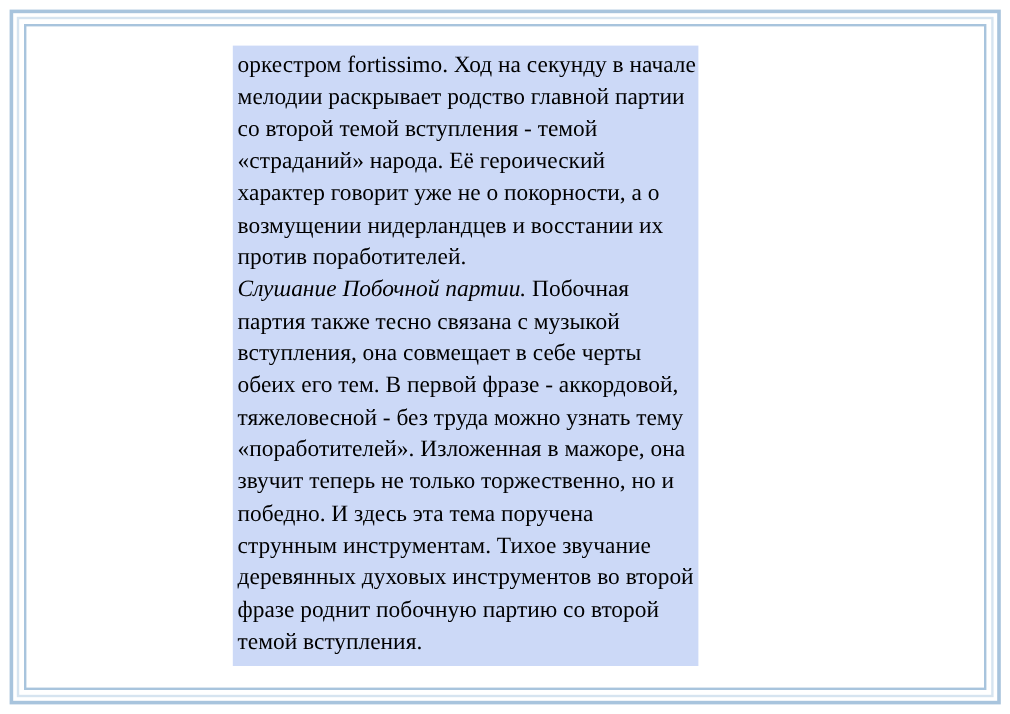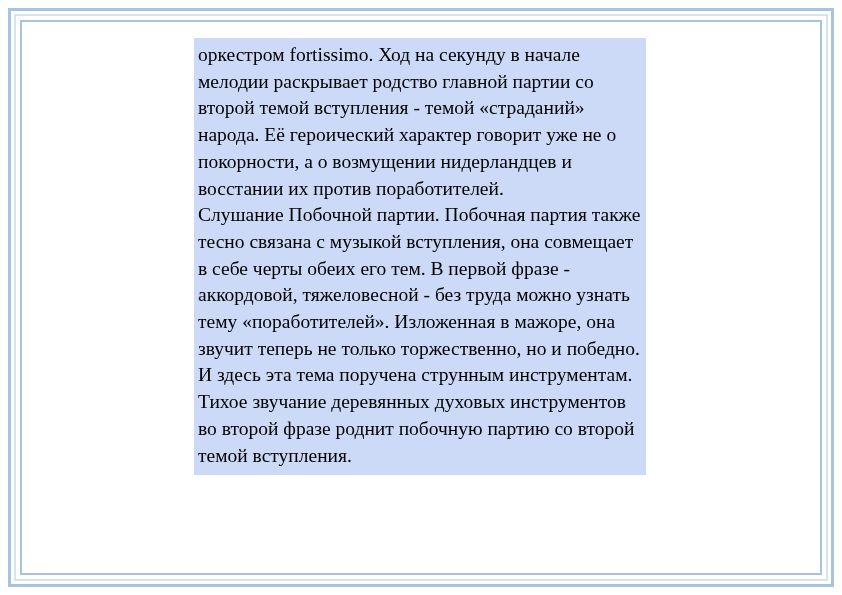--- a/index.html
+++ b/index.html
@@ -50,34 +50,35 @@
     top: 24px;
     right: 24px;
     bottom: 24px;
     background: #ffffff;
     box-sizing: border-box;
   }
   .textbox {
     position: absolute;
     left: 170px;
     top: 14px;
-    width: 452px;
+    width: 388px;
     background: #ccd9f7;
     padding: 4px 2px 6px 4px;
     box-sizing: border-box;
   }
   .para {
     margin: 0;
     font-size: 19.5px;
     line-height: 1.37;
     color: #000000;
     text-align: left;
     letter-spacing: 0.0px;
   }
   .para .it {
+    font-style: italic;
   }
 </style>
 </head>
 <body>
 
 <div class="slide">
 
   <div class="frame-outer"></div>
   <div class="frame-mid"></div>
   <div class="frame-inner"></div>

